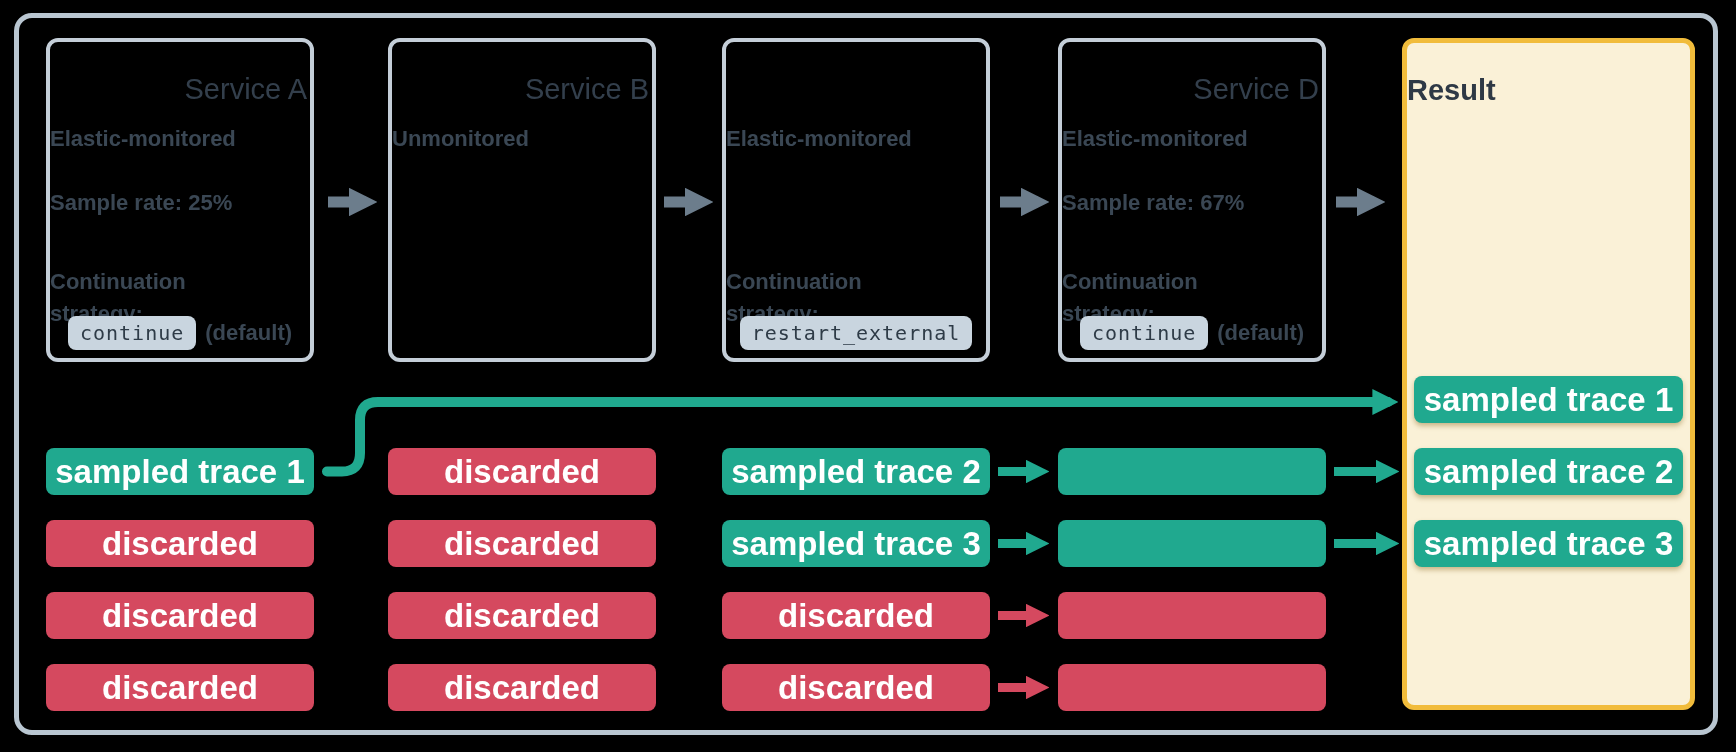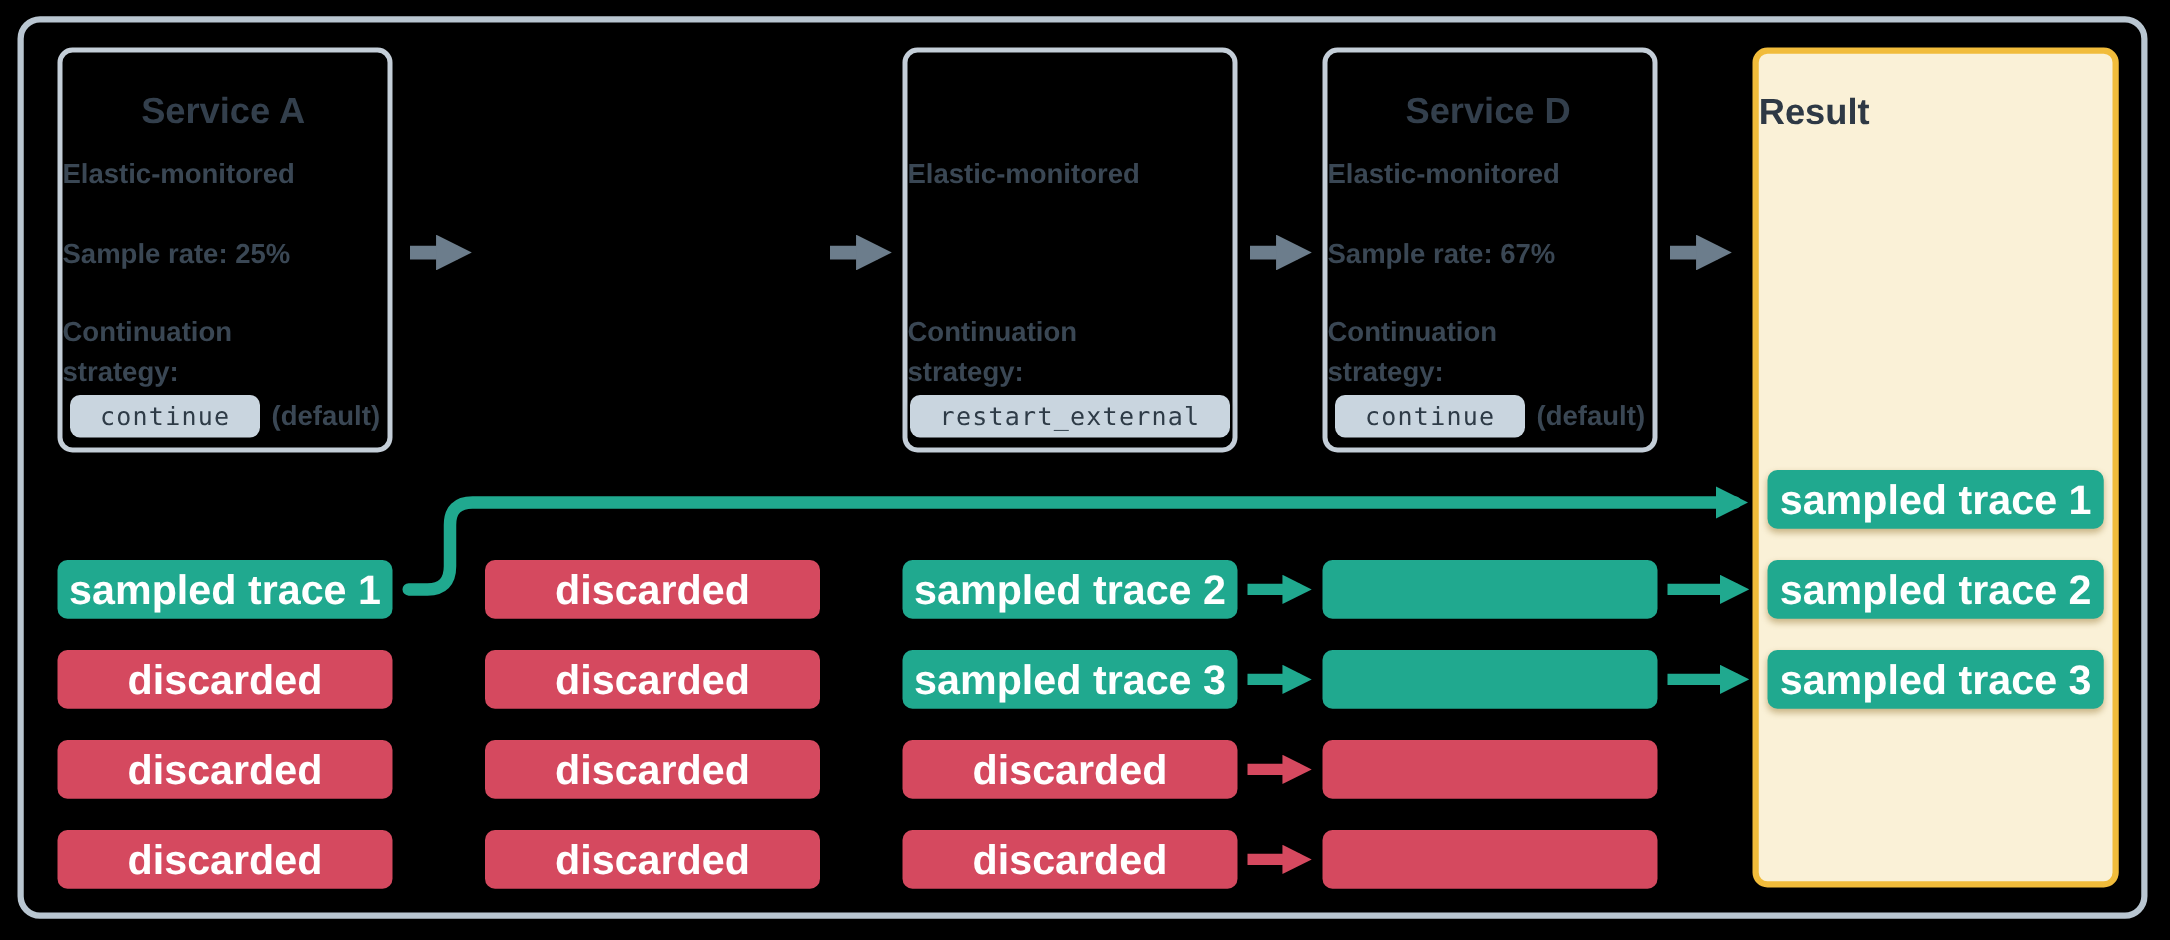--- a/index.html
+++ b/index.html
@@ -9,32 +9,32 @@
     --chip-text:#FFFFFF;
   }
   html,body{margin:0;padding:0;background:var(--background);}
   .canvas{position:relative;width:1736px;height:752px;background:var(--background);
     overflow:hidden;font-family:"Liberation Sans",sans-serif;}
   .frame{position:absolute;left:14px;top:13px;width:1704px;height:722px;
     border:5px solid var(--frame-border);border-radius:18px;box-sizing:border-box;}
   .service{position:absolute;top:38px;width:268px;height:324px;box-sizing:border-box;
     border:4px solid var(--box-border);border-radius:12px;}
   .s0{left:46px}.s1{left:388px}.s2{left:722px}.s3{left:1058px}
-  .service .title{position:absolute;top:28px;left:0;right:3px;text-align:center;
-    font-size:29px;font-weight:700;line-height:38px;color:var(--title);}
+  .service .title{position:absolute;top:28px;left:0;right:3px;text-align:right;
+    font-size:29px;font-weight:400;line-height:38px;color:var(--title);}
   .service .line{position:absolute;left:0;right:0;
     font-size:22px;font-weight:700;line-height:30px;color:var(--text);}
   .subtitle{top:82px}.sample{top:146px}
-  .strategy{top:208px}
+  .strategy{top:224px}
   .strategy span{display:inline-block;max-width:180px;line-height:32px;}
   .coderow{position:absolute;top:270px;left:0;right:0;height:42px;
     display:flex;align-items:center;justify-content:center;gap:9px;}
   .code{background:var(--code-bg);color:var(--code-text);border-radius:8px;
     font-family:"DejaVu Sans Mono","Liberation Mono",monospace;font-size:20px;
-    letter-spacing:1px;padding:5px 24px;box-shadow:0 3px 4px rgba(0,0,0,.35);white-space:nowrap;}
+    letter-spacing:1px;padding:5px 12px;box-shadow:0 3px 4px rgba(0,0,0,.35);white-space:nowrap;}
   .suffix{font-size:22px;font-weight:700;color:var(--text);}
   .result-box{position:absolute;left:1402px;top:38px;width:293px;height:672px;box-sizing:border-box;
     background:var(--result-bg);border:5px solid var(--result-border);border-radius:12px;}
   .result-box .title{position:absolute;top:28px;left:0;right:0;
     font-size:29px;font-weight:700;line-height:38px;color:#2E3945;}
   .chip{position:absolute;width:268px;height:47px;border-radius:8px;box-sizing:border-box;
     display:flex;align-items:center;justify-content:center;color:var(--chip-text);
     font-size:33px;font-weight:700;box-shadow:0 3px 5px rgba(0,0,0,.45);}
   .chip.sampled{background:var(--teal);}
   .chip.discarded{background:var(--red);}
@@ -55,20 +55,24 @@
     <div class="title">Service A</div>
     <div class="line subtitle">Elastic-monitored</div>
     <div class="line sample">Sample rate: 25%</div>
     <div class="line strategy"><span>Continuation strategy:</span></div>
     <div class="coderow">
       <span class="code">continue</span>
       <span class="suffix">(default)</span>
     </div>
   </div>
 
+  <div class="service s1">
+    <div class="title">Service B</div>
+    <div class="line subtitle">Unmonitored</div>
+  </div>
 
   <div class="service s2">
     <div class="line subtitle">Elastic-monitored</div>
     <div class="line strategy"><span>Continuation strategy:</span></div>
     <div class="coderow">
       <span class="code">restart_external</span>
     </div>
   </div>
 
   <div class="service s3">

